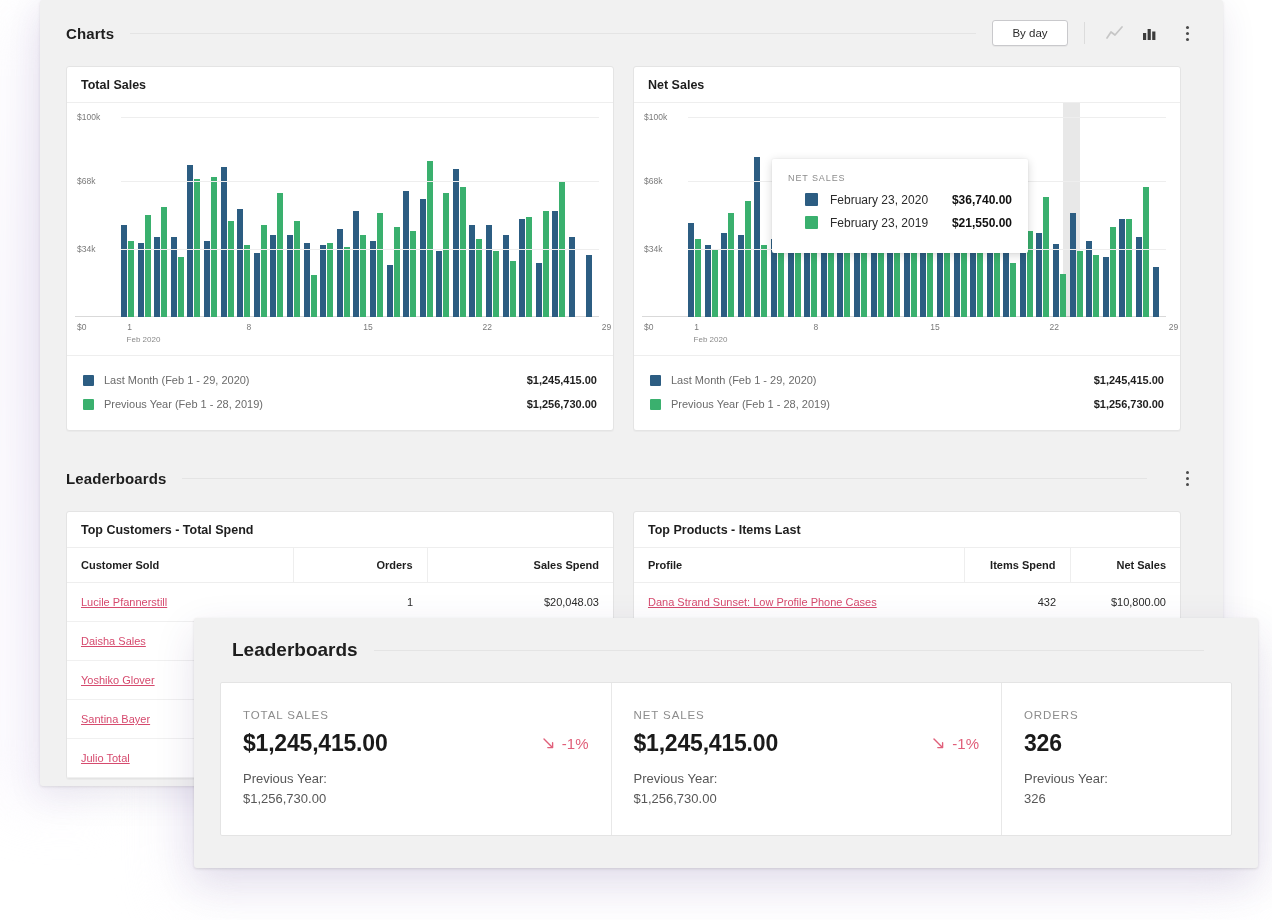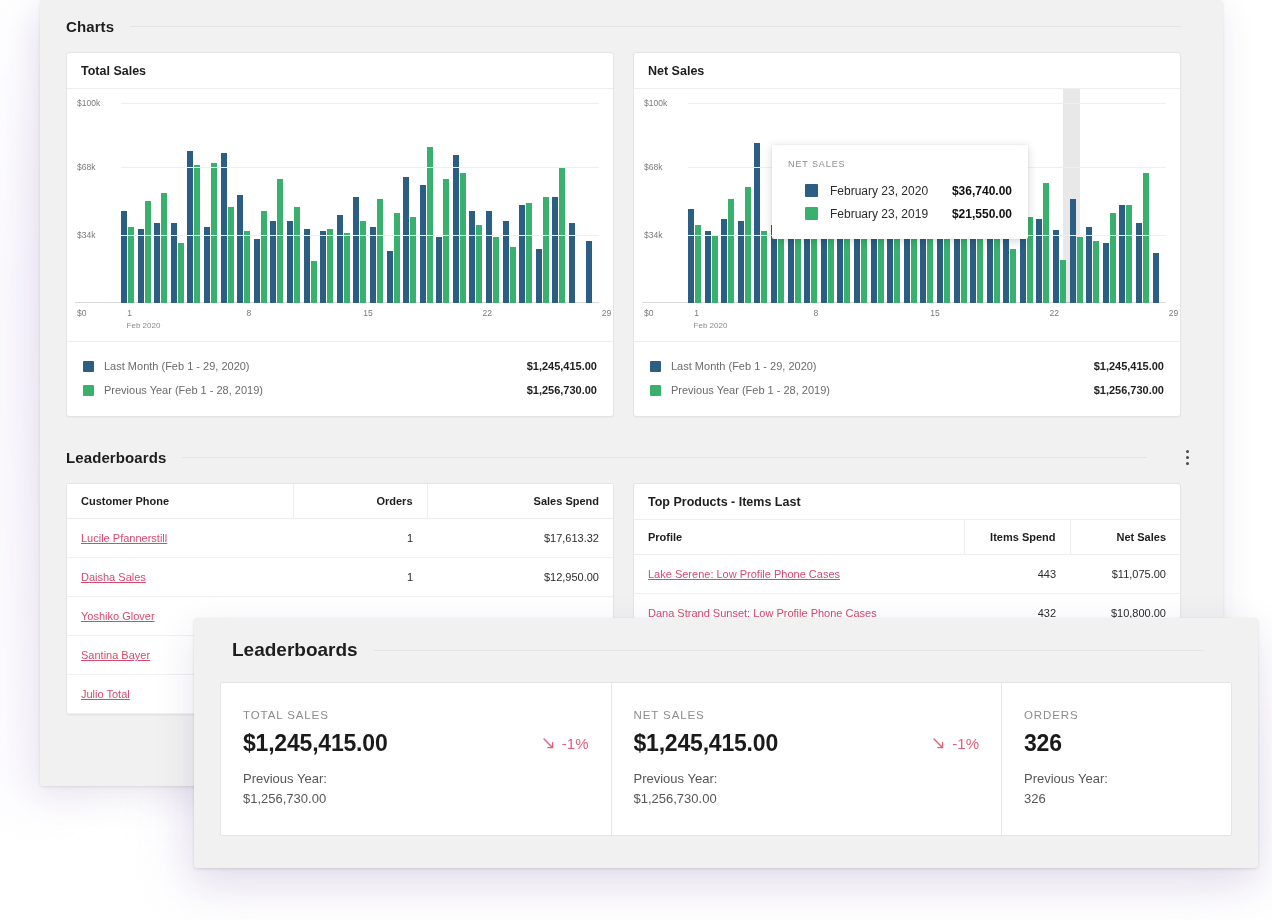--- a/index.html
+++ b/index.html
@@ -29,21 +29,21 @@
   .dashboard {
     position: absolute; left: 40px; top: 0px; width: 1183px; height: 786px;
     background: #f1f1f1;
     border-radius: 3px;
     box-shadow: 0 1px 3px rgba(0,0,0,.10), 0 10px 34px rgba(60,40,110,.10);
     overflow: hidden;
   }
 
   .section-head {
     display: flex; align-items: center;
-    padding: 0 26px; height: 52px;
+    padding: 0 26px; height: 66px;
   }
   .section-title {
     font-size: 15px; font-weight: 700; color: #1e1e1e; letter-spacing: .1px;
     white-space: nowrap;
   }
   .section-rule { flex: 1 1 auto; height: 1px; background: #e4e4e4; margin: 0 16px; }
 
   .head-controls { display: flex; align-items: center; gap: 0px; }
   .period-select {
     display: flex; align-items: center; justify-content: center;
@@ -114,21 +114,21 @@
   .legend-value { font-size: 11px; font-weight: 700; color: #1e1e1e; }
 
   
   .tooltip {
     position: absolute; left: 138px; top: 56px; width: 256px;
     background: #ffffff; border-radius: 2px;
     box-shadow: 0 2px 10px rgba(0,0,0,.17), 0 0 0 1px rgba(0,0,0,.02);
     padding: 14px 16px 14px 16px; z-index: 5;
   }
   .tt-title { font-size: 9px; letter-spacing: .9px; color: #8c8c8c; margin-bottom: 10px; }
-  .tt-row { display: flex; align-items: center; height: 23px; padding-left: 17px; }
+  .tt-row { display: flex; align-items: flex-start; height: 23px; padding-left: 17px; }
   .tt-sw { width: 13px; height: 13px; border-radius: 1px; margin-right: 12px; }
   .tt-label { font-size: 12px; color: #2b2b2b; flex: 1 1 auto; }
   .tt-value { font-size: 12px; font-weight: 700; color: #111111; }
 
   
   .lb-row { display: flex; gap: 19px; padding: 0 26px; }
   .lb-card { width: 548px; }
   .tbl { width: 100%; border-collapse: collapse; }
   .tbl th {
     font-size: 11px; font-weight: 700; color: #1e1e1e; text-align: right;
@@ -173,20 +173,43 @@
 <div id="root">
 
   <div class="glow glow-left"></div>
   <div class="glow glow-bottom"></div>
 
   <div class="dashboard">
 
     <div class="section-head">
       <div class="section-title">Charts</div>
       <div class="section-rule"></div>
+      <div class="head-controls">
+        <div class="period-select">
+          <span>By day</span>
+        </div>
+        <div class="ctrl-divider"></div>
+        <div class="icon-btn">
+          <svg width="17" height="15" viewBox="0 0 17 15" aria-hidden="true">
+            <polyline points="1,12 5,6 9,9 16,1" fill="none" stroke="#c6c6c6" stroke-width="1.7" stroke-linecap="round" stroke-linejoin="round"></polyline>
+          </svg>
+        </div>
+        <div class="icon-btn">
+          <svg width="17" height="15" viewBox="0 0 17 15" aria-hidden="true">
+            <rect x="1" y="7" width="3.2" height="7" fill="#3c3c3c"></rect>
+            <rect x="5.6" y="3" width="3.2" height="11" fill="#3c3c3c"></rect>
+            <rect x="10.2" y="5.5" width="3.2" height="8.5" fill="#3c3c3c"></rect>
+          </svg>
+        </div>
+        <div class="kebab">
+          <i></i>
+          <i></i>
+          <i></i>
+        </div>
+      </div>
     </div>
 
     <div class="charts-row">
 
       <div class="card chart-card">
         <div class="card-title">Total Sales</div>
         <div class="plot-wrap">
           <div class="plot" id="plot0">
             <div class="axis-base"></div>
             <div class="bars" id="bars0">
@@ -514,33 +537,34 @@
       <div class="kebab">
         <i></i>
         <i></i>
         <i></i>
       </div>
     </div>
 
     <div class="lb-row">
 
       <div class="card lb-card">
+        <div class="card-title">Top Customers - Total Spend</div>
         <table class="tbl">
           <thead>
             <tr>
-              <th class="first">Customer Phone</th>
+              <th class="first">Customer Sold</th>
               <th class="sep" style="width:134px">Orders</th>
               <th class="sep" style="width:186px">Sales Spend</th>
             </tr>
           </thead>
           <tbody id="customers-body">
               <tr>
                 <td class="first"><span class="link">Lucile Pfannerstill</span></td>
                 <td>1</td>
-                <td>$17,613.32</td>
+                <td>$20,048.03</td>
               </tr>
               <tr>
                 <td class="first"><span class="link">Daisha Sales</span></td>
                 <td>1</td>
                 <td>$12,950.00</td>
               </tr>
               <tr>
                 <td class="first"><span class="link">Yoshiko Glover</span></td>
                 <td></td>
                 <td></td>
@@ -564,25 +588,20 @@
         <table class="tbl">
           <thead>
             <tr>
               <th class="first">Profile</th>
               <th class="sep" style="width:106px">Items Spend</th>
               <th class="sep" style="width:110px">Net Sales</th>
             </tr>
           </thead>
           <tbody id="products-body">
               <tr>
-                <td class="first"><span class="link">Lake Serene: Low Profile Phone Cases</span></td>
-                <td>443</td>
-                <td>$11,075.00</td>
-              </tr>
-              <tr>
                 <td class="first"><span class="link">Dana Strand Sunset: Low Profile Phone Cases</span></td>
                 <td>432</td>
                 <td>$10,800.00</td>
               </tr>
             </tbody>
         </table>
       </div>
     </div>
   </div>
 

